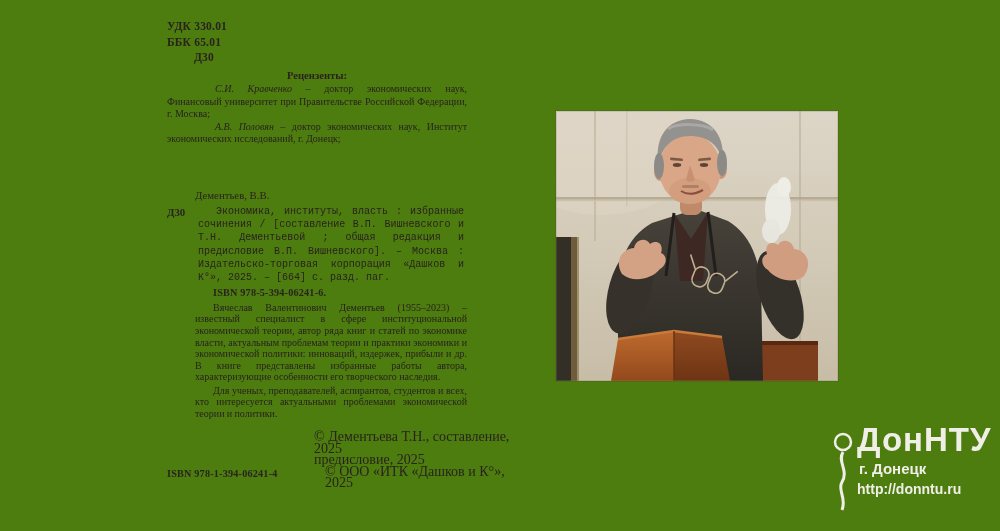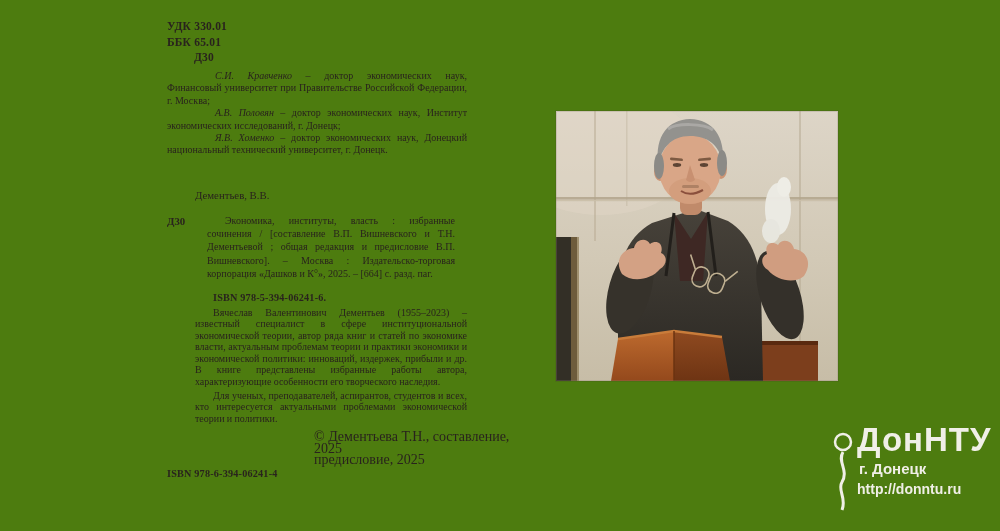--- a/index.html
+++ b/index.html
@@ -16,21 +16,21 @@
   
   .reviewers{left:167px;top:70px;width:300px;font-size:10px;line-height:12.4px;}
   .rev-heading{text-align:center;font-weight:bold;font-size:10.6px;margin:0 0 1px 0;}
   .par{margin:0;text-align:justify;text-indent:27px;}
   .ital{font-style:italic;margin-left:21px;}
   
   .catalog{left:195px;top:188px;width:272px;font-size:10px;}
   .author-line{font-weight:normal;font-size:10.8px;line-height:14px;}
   .desc-wrap{position:relative;}
   .code-margin{position:absolute;left:-28px;top:1px;font-weight:bold;font-size:10.8px;}
-  .desc{margin:12px;text-align:justify;text-indent:18px;line-height:13.2px;}
+  .desc{margin:3px;text-align:justify;text-indent:18px;line-height:13.2px;font-family:Liberation Mono, monospace;}
   .isbn-line{font-weight:bold;font-size:10.2px;padding-left:18px;margin-top:3px;line-height:12.5px;letter-spacing:.2px;}
   .ann{margin:2px 0 0 0;text-align:justify;text-indent:18px;line-height:11.6px;word-spacing:-.2px;}
   
   .footer-isbn{left:167px;top:468px;font-weight:bold;font-size:10.2px;letter-spacing:.2px;}
   .copyrights{left:314px;top:431px;width:220px;font-size:14px;line-height:11.6px;}
   .copyrights .cline:nth-child(3){padding-left:11px;}
   
   .photo-frame{left:556px;top:111px;width:282px;height:270px;box-shadow:0 0 0 1px rgba(60,50,40,.12);}
   .photo-frame svg{display:block;}
   
@@ -46,40 +46,41 @@
 
 <div class="canvas">
 
   <div class="abs udk-block">
     <div>УДК 330.01</div>
     <div>ББК 65.01</div>
     <div class="indent">Д30</div>
   </div>
 
   <div class="abs reviewers">
+    <div class="rev-heading">Рецензенты:</div>
     <p class="par"><span class="ital">С.И. Кравченко</span><span> – доктор экономических наук, Финансовый университет при Правительстве Российской Федерации, г. Москва;</span></p>
     <p class="par"><span class="ital">А.В. Половян</span><span> – доктор экономических наук, Институт экономических исследований, г. Донецк;</span></p>
-    <p class="par"><span class="ital">Я.В. Хоменко</span><span> – доктор экономических наук, Донецкий национальный технический университет, г. Донецк.</span></p>
   </div>
 
   <div class="abs catalog">
     <div class="author-line">Дементьев, В.В.</div>
     <div class="desc-wrap">
       <span class="code-margin">Д30</span>
       <p class="desc">Экономика, институты, власть : избранные сочинения / [составление В.П. Вишневского и Т.Н. Дементьевой ; общая редакция и предисловие В.П. Вишневского]. – Москва : Издательско-торговая корпорация «Дашков и К°», 2025. – [664] с. разд. паг.</p>
     </div>
     <div class="isbn-line">ISBN 978-5-394-06241-6.</div>
     <p class="ann">Вячеслав Валентинович Дементьев (1955–2023) – известный специалист в сфере институциональной экономической теории, автор ряда книг и статей по экономике власти, актуальным проблемам теории и практики экономики и экономической политики: инноваций, издержек, прибыли и др. В книге представлены избранные работы автора, характеризующие особенности его творческого наследия.</p>
     <p class="ann">Для ученых, преподавателей, аспирантов, студентов и всех, кто интересуется актуальными проблемами экономической теории и политики.</p>
   </div>
 
-  <div class="abs footer-isbn">ISBN 978-6-394-06241-4</div>
+  <div class="abs footer-isbn">ISBN 978-1-394-06241-4</div>
   <div class="abs copyrights">
       <div class="cline">© Дементьева Т.Н., составление, 2025</div>
       <div class="cline">предисловие, 2025</div>
+      <div class="cline">© ООО «ИТК «Дашков и К°», 2025</div>
     </div>
 
   <div class="abs photo-frame">
     <svg width="282" height="270" viewBox="0 0 282 270" preserveAspectRatio="none">
       <defs>
         <linearGradient id="wallG" x1="0" y1="0" x2="0" y2="1">
           <stop offset="0" stop-color="#ddd5c7"></stop>
             <stop offset="0.55" stop-color="#d2c9b6"></stop>
             <stop offset="1" stop-color="#c7bda7"></stop>
         </linearGradient>

